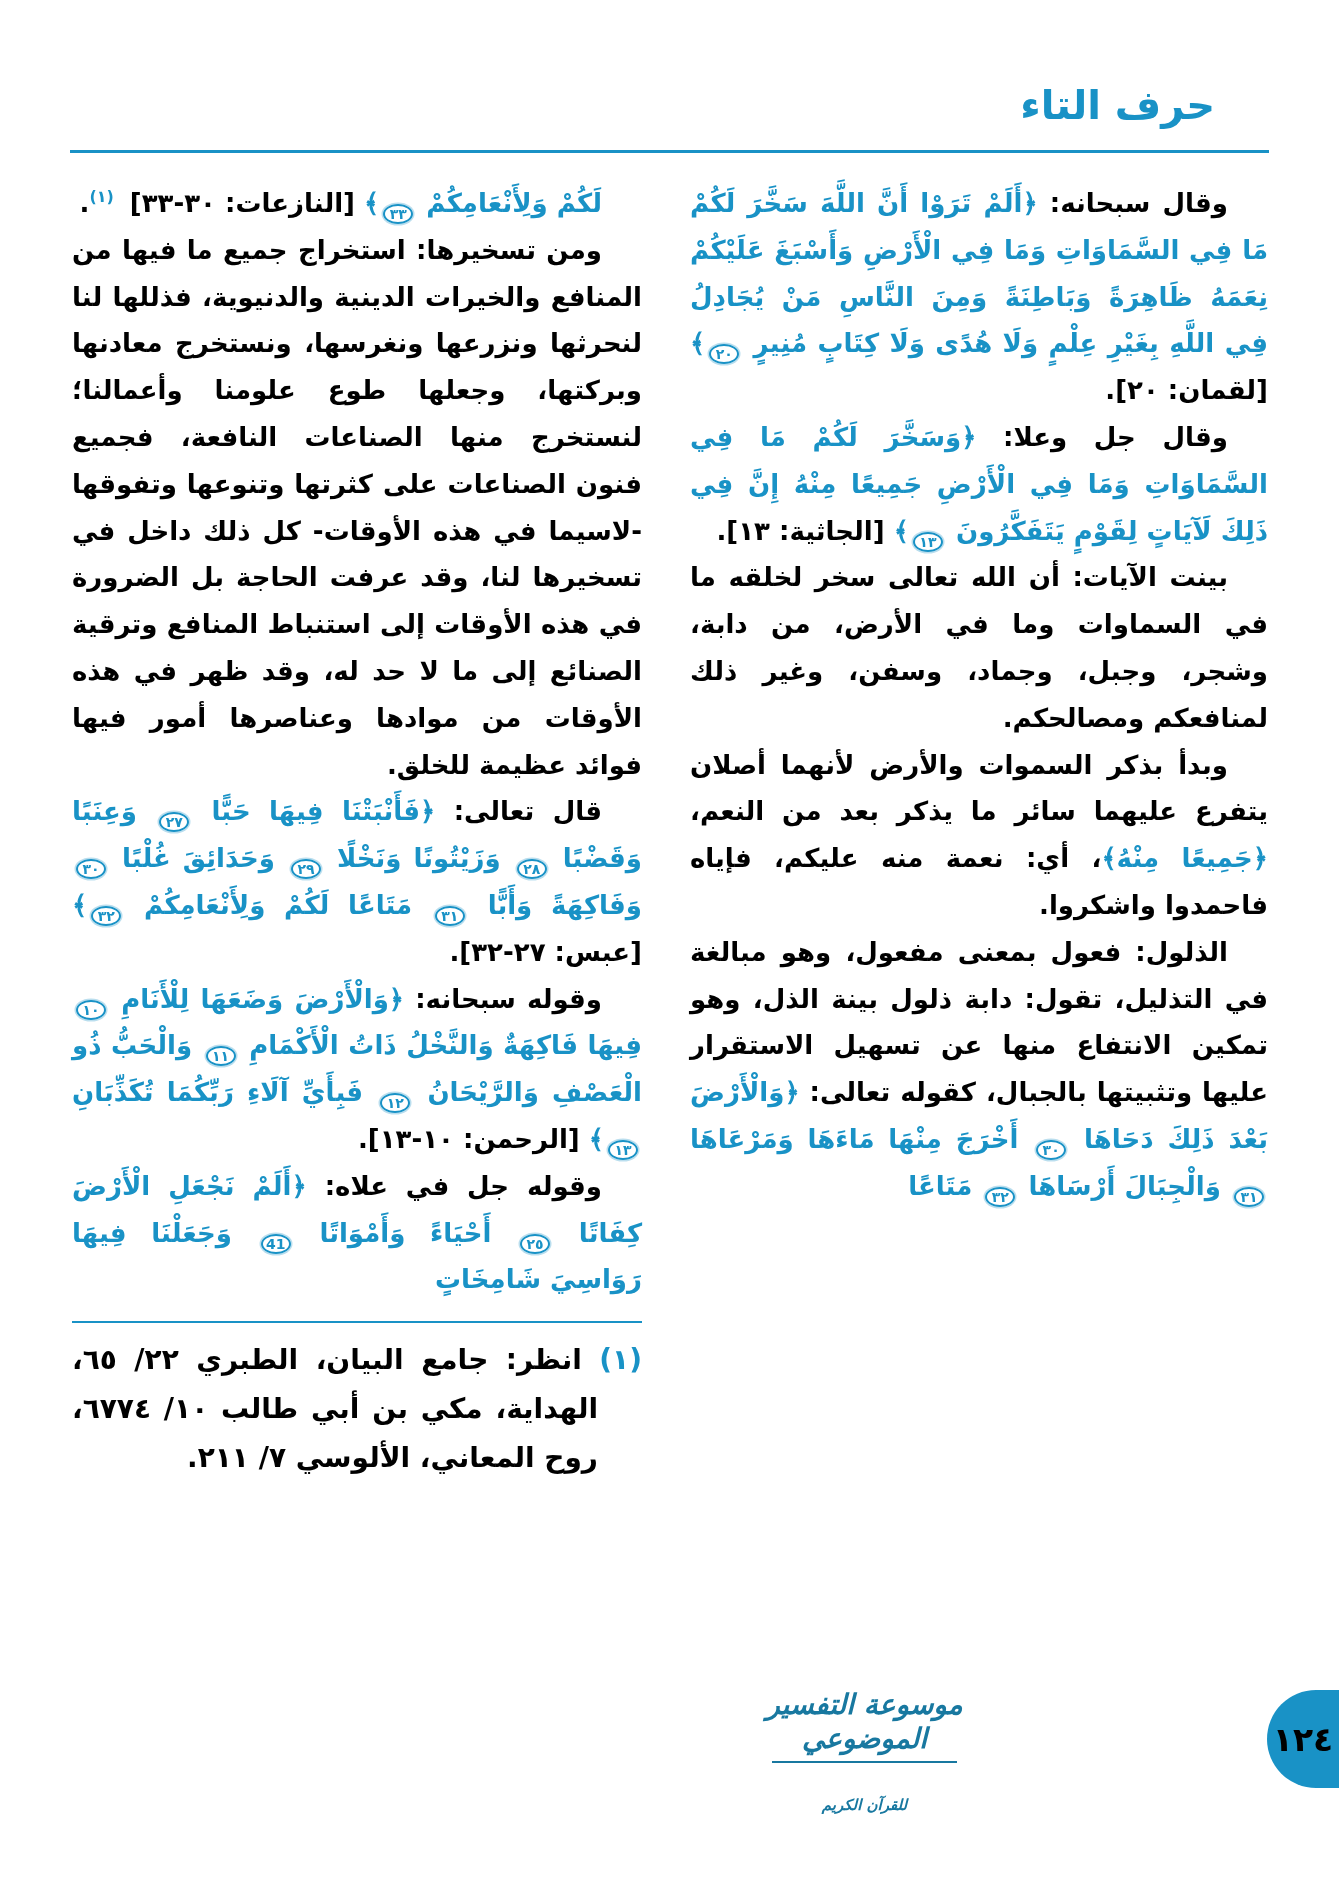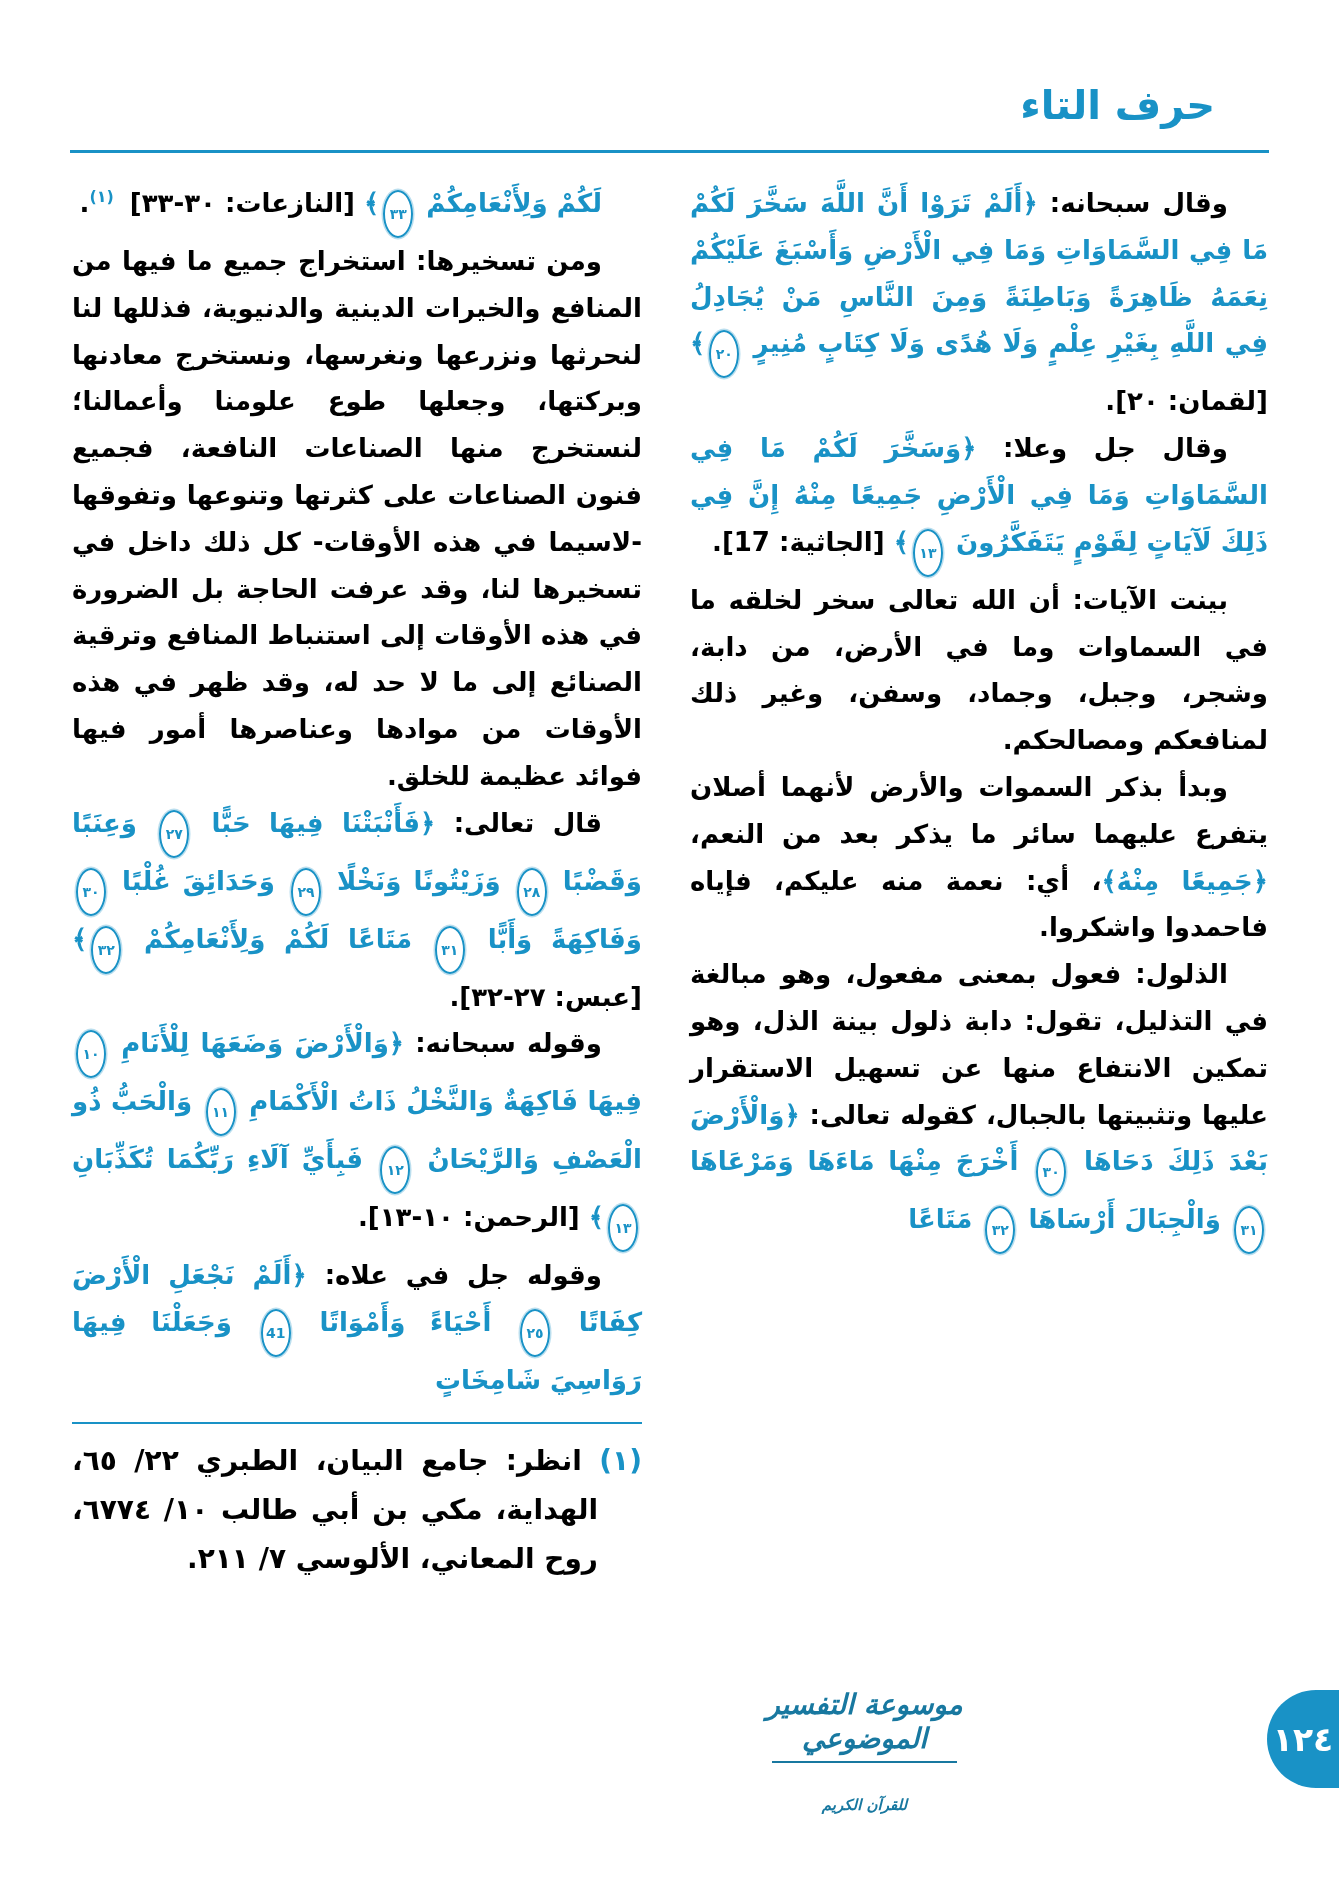--- a/index.html
+++ b/index.html
@@ -20,55 +20,55 @@
   .col-right { right:71px; width:578px; }
   .col-left  { left:72px;  width:570px; }
   .para {
     margin:0; font-size:26px; line-height:1.8; font-weight:700;
     color:var(--ink); text-indent:40px;
   }
   .quran { color:var(--teal); }
   .ref   { color:var(--ink);margin-left:16px; }
   .ayah-marker {
     display:inline-flex; align-items:center; justify-content:center;
-    width:30px; height:48px; border:2px solid var(--teal); border-radius:50%;
+    width:30px; height:20px; border:2px solid var(--teal); border-radius:50%;
     box-shadow:0 0 0 1.5px rgba(25,146,198,.30);
     color:var(--teal); font-size:14px; font-weight:700; line-height:1;
     vertical-align:-7px; margin:0 4px; text-indent:0;
   }
   sup.fnmark { color:var(--teal); font-size:16px; font-weight:700; line-height:0; }
   .fnum { color:var(--teal); font-weight:700; }
   .footnote-sep { border:0; border-top:2.5px solid var(--teal); margin:18px 0 12px; width:100%; }
   .footnote-para {
     margin:0; font-size:28px; line-height:1.75; font-weight:700; color:var(--ink);
     padding-right:44px; text-indent:-44px;
   }
   .emblem { position:absolute; top:1688px; left:752px; width:225px; text-align:center; color:var(--teal-dark);font-style:italic; }
   .emblem-main { font-size:28px; font-weight:700; line-height:1.2; }
   .emblem-rule { height:2px; background:var(--teal-dark); margin:6px 20px 4px; }
   .emblem-sub  { font-size:15px; font-weight:700; letter-spacing:2px;margin-top:33px; }
   .page-badge {
     position:absolute; top:1690px; right:0; width:72px; height:98px;
     background:var(--teal); border-radius:52px 0 0 52px;
     display:flex; align-items:center; justify-content:center;
-    color:#ffffff; font-size:33px; font-weight:700;
+    color:#000000; font-size:33px; font-weight:700;
   }
 </style>
 </head>
 <body>
 
 <div class="page">
 
   <div class="chapter-title">حرف التاء</div>
 
   <div class="header-rule"></div>
 
   <div id="col-right" class="col col-right">
       <p class="para"><span class="body-text">وقال سبحانه: </span><span class="quran">﴿أَلَمْ تَرَوْا أَنَّ اللَّهَ سَخَّرَ لَكُمْ مَا فِي السَّمَاوَاتِ وَمَا فِي الْأَرْضِ وَأَسْبَغَ عَلَيْكُمْ نِعَمَهُ ظَاهِرَةً وَبَاطِنَةً وَمِنَ النَّاسِ مَنْ يُجَادِلُ فِي اللَّهِ بِغَيْرِ عِلْمٍ وَلَا هُدًى وَلَا كِتَابٍ مُنِيرٍ </span><span class="ayah-marker">٢٠</span><span class="quran">﴾</span><span class="ref"> [لقمان: ٢٠].</span></p>
-      <p class="para"><span class="body-text">وقال جل وعلا: </span><span class="quran">﴿وَسَخَّرَ لَكُمْ مَا فِي السَّمَاوَاتِ وَمَا فِي الْأَرْضِ جَمِيعًا مِنْهُ إِنَّ فِي ذَلِكَ لَآيَاتٍ لِقَوْمٍ يَتَفَكَّرُونَ </span><span class="ayah-marker">١٣</span><span class="quran">﴾</span><span class="ref"> [الجاثية: 17].</span></p>
+      <p class="para"><span class="body-text">وقال جل وعلا: </span><span class="quran">﴿وَسَخَّرَ لَكُمْ مَا فِي السَّمَاوَاتِ وَمَا فِي الْأَرْضِ جَمِيعًا مِنْهُ إِنَّ فِي ذَلِكَ لَآيَاتٍ لِقَوْمٍ يَتَفَكَّرُونَ </span><span class="ayah-marker">١٣</span><span class="quran">﴾</span><span class="ref"> [الجاثية: ١٣].</span></p>
       <p class="para"><span class="body-text">بينت الآيات: أن الله تعالى سخر لخلقه ما في السماوات وما في الأرض، من دابة، وشجر، وجبل، وجماد، وسفن، وغير ذلك لمنافعكم ومصالحكم.</span></p>
       <p class="para"><span class="body-text">وبدأ بذكر السموات والأرض لأنهما أصلان يتفرع عليهما سائر ما يذكر بعد من النعم، </span><span class="quran">﴿جَمِيعًا مِنْهُ﴾</span><span class="body-text">، أي: نعمة منه عليكم، فإياه فاحمدوا واشكروا.</span></p>
       <p class="para"><span class="body-text">الذلول: فعول بمعنى مفعول، وهو مبالغة في التذليل، تقول: دابة ذلول بينة الذل، وهو تمكين الانتفاع منها عن تسهيل الاستقرار عليها وتثبيتها بالجبال، كقوله تعالى: </span><span class="quran">﴿وَالْأَرْضَ بَعْدَ ذَلِكَ دَحَاهَا </span><span class="ayah-marker">٣٠</span><span class="quran"> أَخْرَجَ مِنْهَا مَاءَهَا وَمَرْعَاهَا </span><span class="ayah-marker">٣١</span><span class="quran"> وَالْجِبَالَ أَرْسَاهَا </span><span class="ayah-marker">٣٢</span><span class="quran"> مَتَاعًا</span></p>
     </div>
 
   <div class="col col-left">
     <div id="left-paras">
         <p class="para"><span class="quran">لَكُمْ وَلِأَنْعَامِكُمْ </span><span class="ayah-marker">٣٣</span><span class="quran">﴾</span><span class="ref"> [النازعات: ٣٠-٣٣]</span><sup class="fnmark">(١)</sup><span class="body-text">.</span></p>
         <p class="para"><span class="body-text">ومن تسخيرها: استخراج جميع ما فيها من المنافع والخيرات الدينية والدنيوية، فذللها لنا لنحرثها ونزرعها ونغرسها، ونستخرج معادنها وبركتها، وجعلها طوع علومنا وأعمالنا؛ لنستخرج منها الصناعات النافعة، فجميع فنون الصناعات على كثرتها وتنوعها وتفوقها -لاسيما في هذه الأوقات- كل ذلك داخل في تسخيرها لنا، وقد عرفت الحاجة بل الضرورة في هذه الأوقات إلى استنباط المنافع وترقية الصنائع إلى ما لا حد له، وقد ظهر في هذه الأوقات من موادها وعناصرها أمور فيها فوائد عظيمة للخلق.</span></p>
         <p class="para"><span class="body-text">قال تعالى: </span><span class="quran">﴿فَأَنْبَتْنَا فِيهَا حَبًّا </span><span class="ayah-marker">٢٧</span><span class="quran"> وَعِنَبًا وَقَضْبًا </span><span class="ayah-marker">٢٨</span><span class="quran"> وَزَيْتُونًا وَنَخْلًا </span><span class="ayah-marker">٢٩</span><span class="quran"> وَحَدَائِقَ غُلْبًا </span><span class="ayah-marker">٣٠</span><span class="quran"> وَفَاكِهَةً وَأَبًّا </span><span class="ayah-marker">٣١</span><span class="quran"> مَتَاعًا لَكُمْ وَلِأَنْعَامِكُمْ </span><span class="ayah-marker">٣٢</span><span class="quran">﴾</span><span class="ref"> [عبس: ٢٧-٣٢].</span></p>

